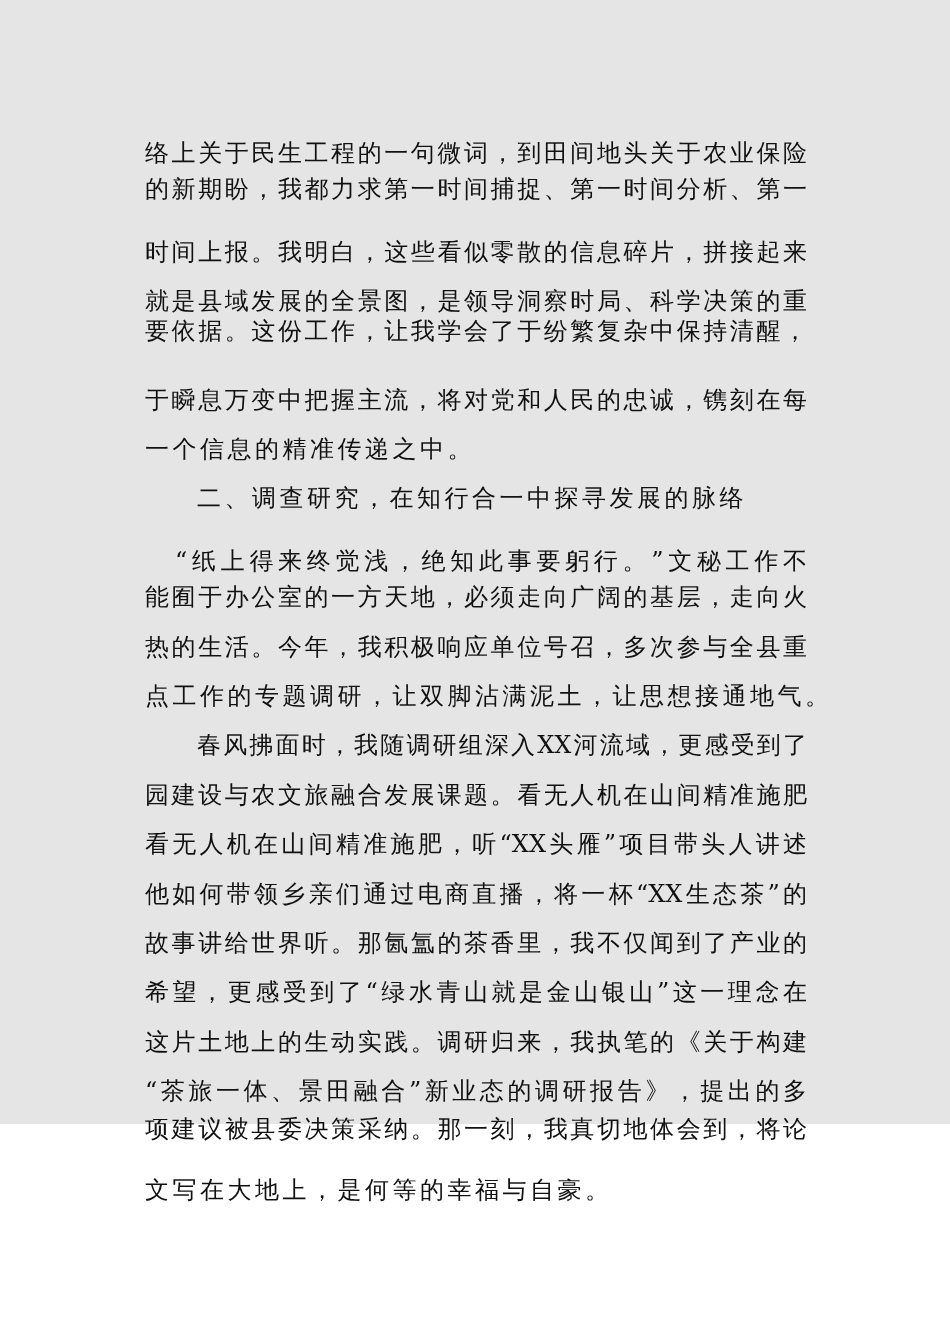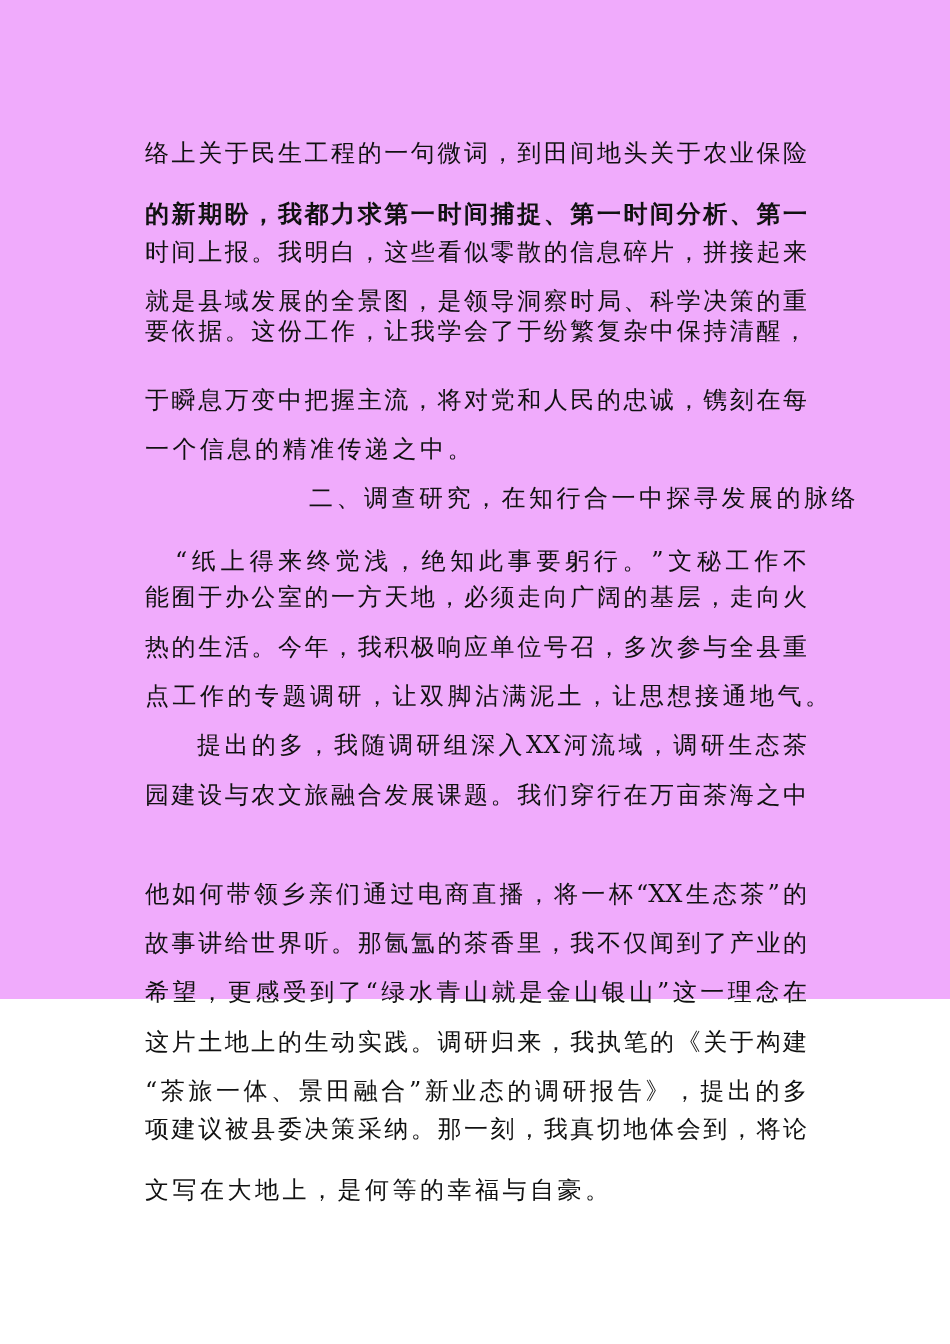--- a/index.html
+++ b/index.html
@@ -13,22 +13,22 @@
       position: relative;
       overflow: hidden;
       font-family: "DejaVu Serif", "Liberation Serif", serif;
       color: #000000;
     }
     .page {
       position: absolute;
       left: 0;
       top: 0;
       width: 950px;
-      height: 999px;
-      background: #f0abfc;
+      height: 1124px;
+      background: #e5e5e5;
     }
     .line {
       position: absolute;
       left: 145px;
       width: 662px;
       height: 34px;
       font-size: 24px;
       line-height: 34px;
       letter-spacing: 3.5px;
       white-space: nowrap;
@@ -38,36 +38,37 @@
       text-align: justify;
       text-align-last: justify;
       letter-spacing: 0;
     }
   </style>
 </head>
 <body>
 
 <div class="page">
   <div class="line justify" style="top:136px;">络上关于民生工程的一句微词，到田间地头关于农业保险</div>
-  <div class="line justify" style="top:197px;font-weight:bold;">的新期盼，我都力求第一时间捕捉、第一时间分析、第一</div>
+  <div class="line justify" style="top:172px;">的新期盼，我都力求第一时间捕捉、第一时间分析、第一</div>
   <div class="line justify" style="top:235px;">时间上报。我明白，这些看似零散的信息碎片，拼接起来</div>
   <div class="line justify" style="top:284px;">就是县域发展的全景图，是领导洞察时局、科学决策的重</div>
   <div class="line justify" style="top:314px;">要依据。这份工作，让我学会了于纷繁复杂中保持清醒，</div>
   <div class="line justify" style="top:383px;">于瞬息万变中把握主流，将对党和人民的忠诚，镌刻在每</div>
   <div class="line" style="top:432px;">一个信息的精准传递之中。</div>
 
-  <div class="line" style="top:481px; left:197px;text-align:right;">二、调查研究，在知行合一中探寻发展的脉络</div>
+  <div class="line" style="top:481px; left:197px;">二、调查研究，在知行合一中探寻发展的脉络</div>
 
   <div class="line justify" style="top:531px; left:175px; width:632px;margin-top:13px;">“纸上得来终觉浅，绝知此事要躬行。”文秘工作不</div>
   <div class="line justify" style="top:580px;">能囿于办公室的一方天地，必须走向广阔的基层，走向火</div>
   <div class="line justify" style="top:630px;">热的生活。今年，我积极响应单位号召，多次参与全县重</div>
   <div class="line" style="top:679px;">点工作的专题调研，让双脚沾满泥土，让思想接通地气。</div>
 
-  <div class="line justify" style="top:728px; left:197px; width:610px;">提出的多，我随调研组深入XX河流域，调研生态茶</div>
-  <div class="line justify" style="top:778px;">园建设与农文旅融合发展课题。我们穿行在万亩茶海之中</div>
+  <div class="line justify" style="top:728px; left:197px; width:610px;">春风拂面时，我随调研组深入XX河流域，更感受到了</div>
+  <div class="line justify" style="top:778px;">园建设与农文旅融合发展课题。看无人机在山间精准施肥</div>
+  <div class="line justify" style="top:827px;">看无人机在山间精准施肥，听“XX头雁”项目带头人讲述</div>
   <div class="line justify" style="top:877px;">他如何带领乡亲们通过电商直播，将一杯“XX生态茶”的</div>
   <div class="line justify" style="top:926px;">故事讲给世界听。那氤氲的茶香里，我不仅闻到了产业的</div>
   <div class="line justify" style="top:975px;">希望，更感受到了“绿水青山就是金山银山”这一理念在</div>
   <div class="line justify" style="top:1074px;">“茶旅一体、景田融合”新业态的调研报告》，提出的多</div>
   <div class="line justify" style="top:1025px;">这片土地上的生动实践。调研归来，我执笔的《关于构建</div>
   <div class="line justify" style="top:1112px;">项建议被县委决策采纳。那一刻，我真切地体会到，将论</div>
   <div class="line" style="top:1173px;">文写在大地上，是何等的幸福与自豪。</div>
 </div>
 
 </body></html>

